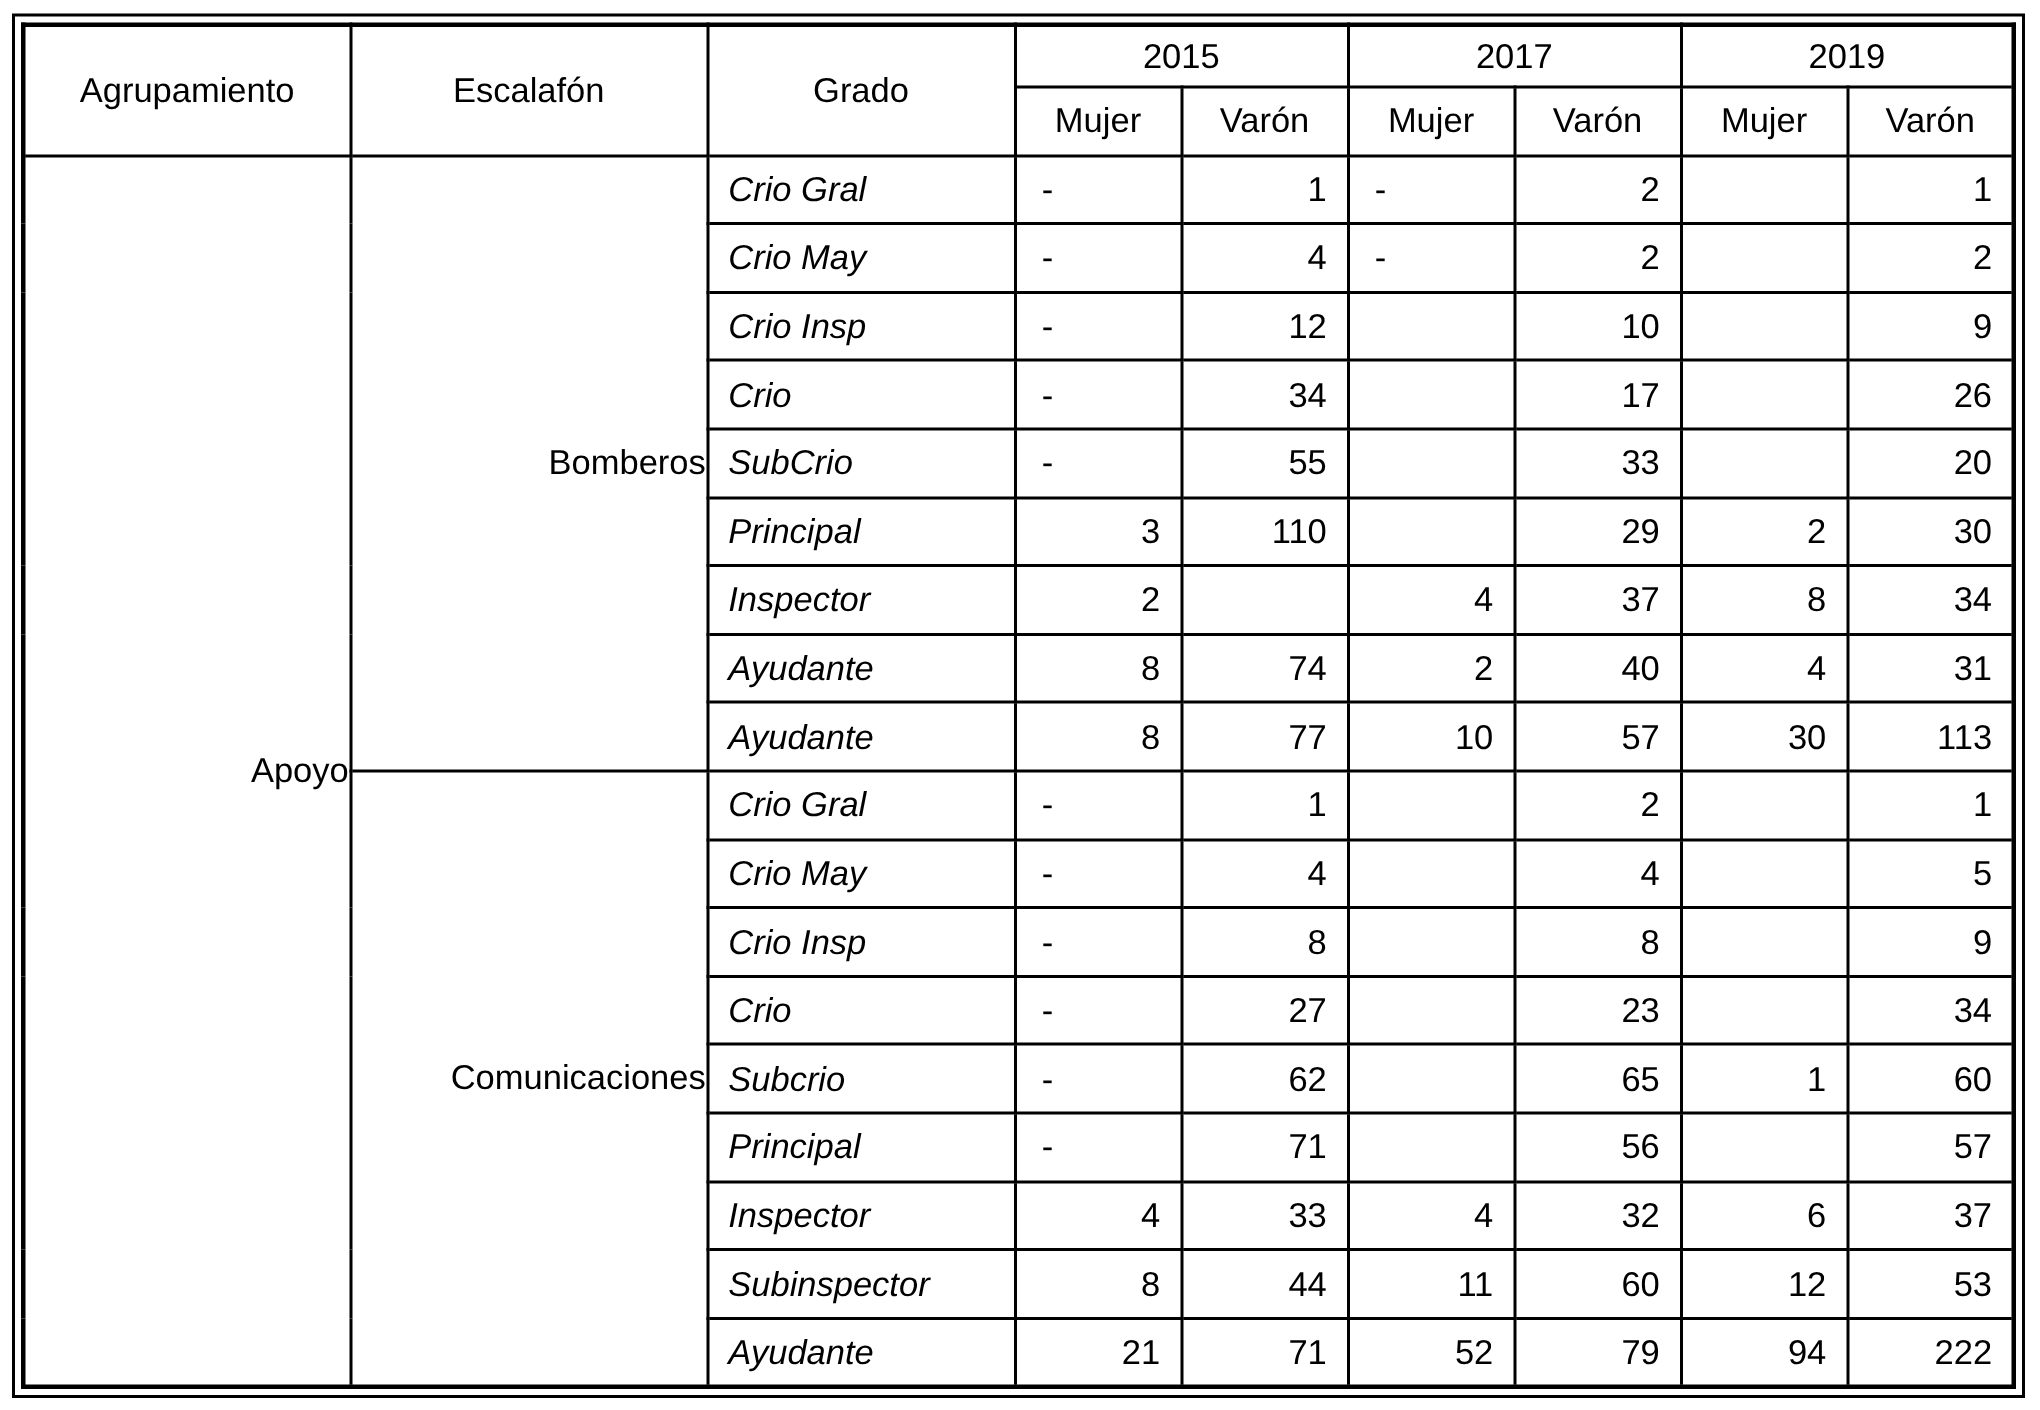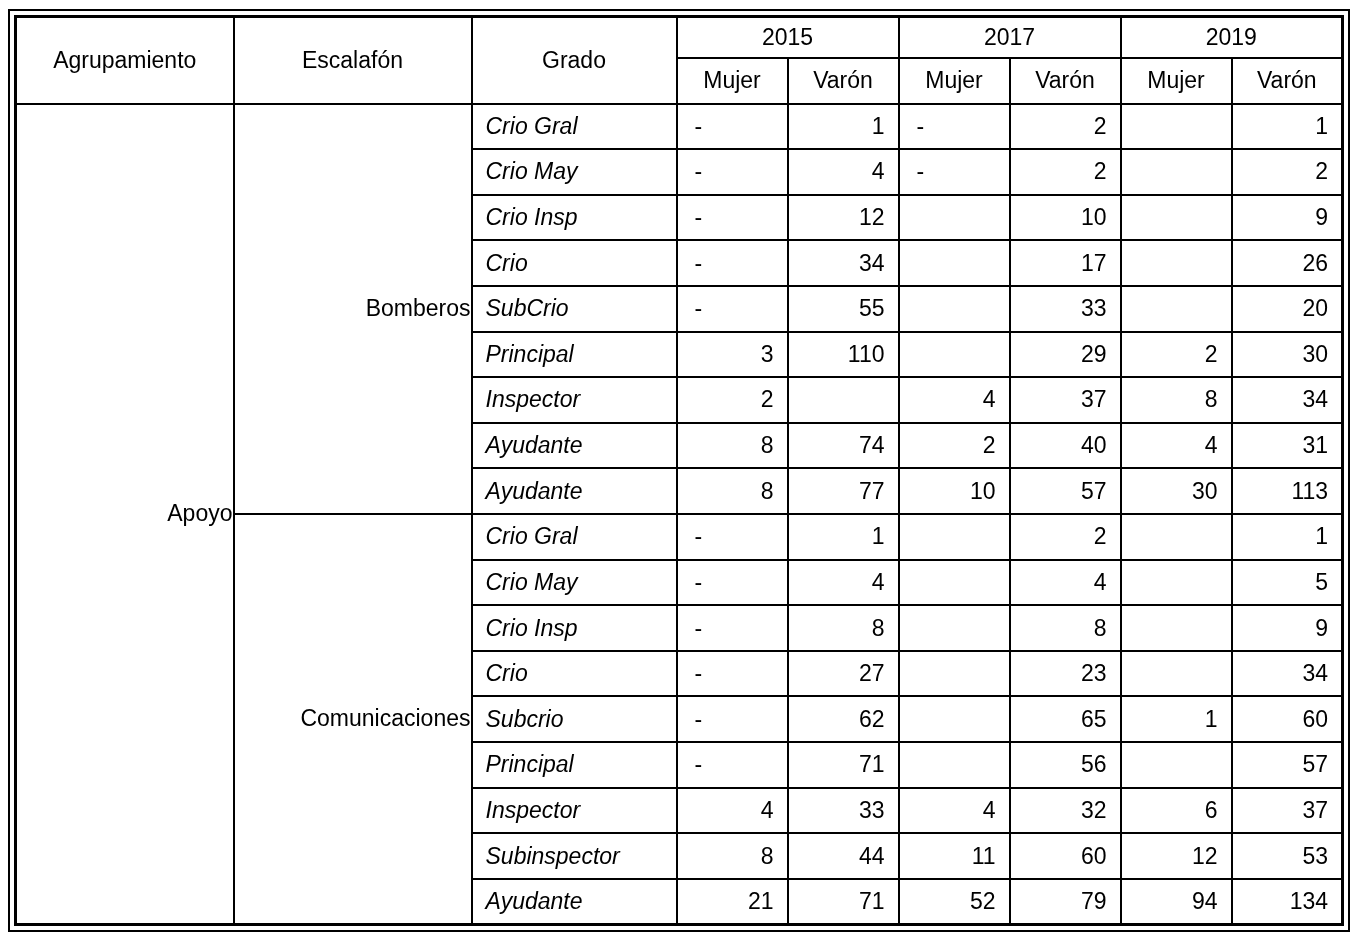--- a/index.html
+++ b/index.html
@@ -239,17 +239,17 @@
       <td class="val">12</td>
       <td class="val">53</td>
     </tr>
     <tr>
       <td class="grado">Ayudante</td>
       <td class="val">21</td>
       <td class="val">71</td>
       <td class="val">52</td>
       <td class="val">79</td>
       <td class="val">94</td>
-      <td class="val">134</td>
+      <td class="val">222</td>
     </tr>
   </tbody>
 </table>
 </div>
 
 </body></html>

